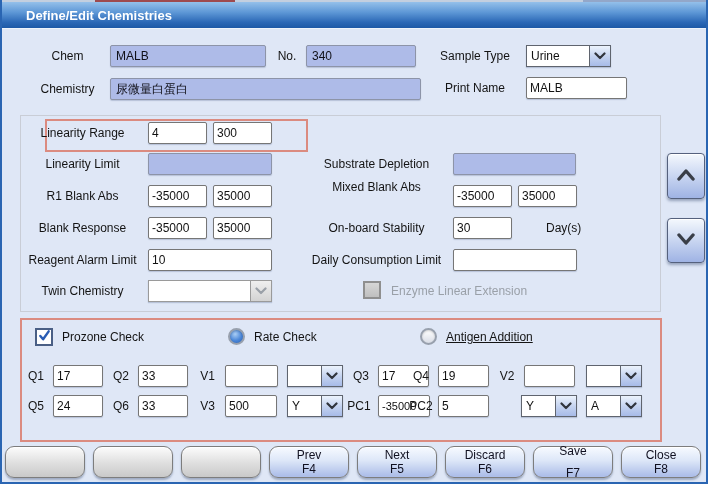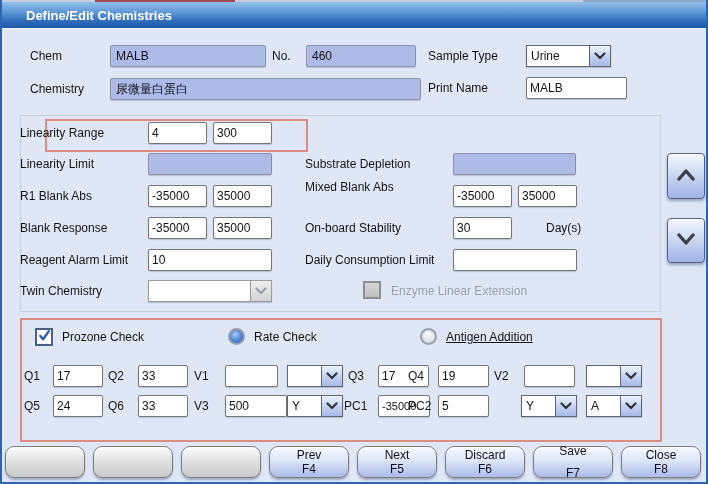--- a/index.html
+++ b/index.html
@@ -5,21 +5,21 @@
   html,body{margin:0;padding:0;background:#fff;font-family:"Liberation Sans",sans-serif;}
   #win{position:relative;width:708px;height:484px;background:#dfe7f6;overflow:hidden;}
   #win::after{content:"";position:absolute;inset:0;border:2px solid #2a65b2;border-top:none;pointer-events:none;}
   .topstrip{position:absolute;left:0;top:0;width:708px;height:2px;background:#c3cfdf;}
   .topstrip .seg-red{position:absolute;left:95px;top:0;width:140px;height:2px;background:#9e4a4e;}
   .topstrip .seg-dk{position:absolute;left:583px;top:0;width:125px;height:2px;background:#93a7c9;}
   .titlebar{position:absolute;left:0;top:2px;width:708px;height:27px;box-sizing:border-box;
     background:linear-gradient(180deg,#94c0ea 0%,#5d97d6 40%,#2b68b6 78%,#1d59a6 100%);
     color:#fff;font-size:13px;font-weight:bold;line-height:27px;padding-left:26px;
     border-bottom:1px solid #eef3fa;}
-  .lbl{position:absolute;font-size:12px;color:#141414;line-height:22px;text-align:left;white-space:nowrap;}
+  .lbl{position:absolute;font-size:12px;color:#141414;line-height:22px;text-align:center;white-space:nowrap;}
   .lbl.left{text-align:left;}
   .lbl.gray{color:#9aa0a8;}
   .inp{position:absolute;height:22px;box-sizing:border-box;border:1px solid #767676;border-radius:2px;
     background:#fff;font:12px "Liberation Sans",sans-serif;padding:0 3px;color:#111;
     box-shadow:0 1px 1px rgba(110,125,160,.35);}
   .ro{position:absolute;height:22px;box-sizing:border-box;border:1px solid #8d94a8;border-radius:2px;
     background:#aebbe8;font-size:12px;line-height:20px;padding:0 5px;color:#101018;
     box-shadow:0 1px 1px rgba(110,125,160,.35);white-space:nowrap;overflow:hidden;}
   .group{position:absolute;border:1px solid #c9cdd6;}
   .group.red{border:2px solid #db8b80;}
@@ -61,21 +61,21 @@
     <div class="seg-dk"></div>
   </div>
 
   <div class="titlebar">
     <span>Define/Edit Chemistries</span>
   </div>
 
   <div class="lbl" style="left:30px;top:45px;width:75px;">Chem</div>
   <div class="ro" style="left:110px;top:45px;width:156px;">MALB</div>
   <div class="lbl" style="left:272px;top:45px;width:30px;">No.</div>
-  <div class="ro" style="left:306px;top:45px;width:110px;">460</div>
+  <div class="ro" style="left:306px;top:45px;width:110px;">340</div>
   <div class="lbl" style="left:428px;top:45px;width:94px;">Sample Type</div>
   <div class="combo" style="left:526px;top:45px;width:85px;">
     <span class="combo-txt">Urine</span>
     <span class="combo-btn">
         <svg width="12" height="8" viewBox="0 0 12 8">
           <path d="M1.5 1.5 L6 6 L10.5 1.5" fill="none" stroke="currentColor" stroke-width="2.2" stroke-linecap="round" stroke-linejoin="round"></path>
         </svg>
       </span>
   </div>
   <div class="lbl" style="left:30px;top:78px;width:75px;">Chemistry</div>
@@ -166,21 +166,21 @@
           <path d="M1.5 1.5 L6 6 L10.5 1.5" fill="none" stroke="currentColor" stroke-width="2.2" stroke-linecap="round" stroke-linejoin="round"></path>
         </svg>
       </span>
   </div>
 
   <div class="lbl" style="left:24px;top:395px;width:24px;">Q5</div>
   <input class="inp" style="left: 53px; top: 395px; width: 50px;" value="24">
   <div class="lbl" style="left:108px;top:395px;width:26px;">Q6</div>
   <input class="inp" style="left: 138px; top: 395px; width: 50px;" value="33">
   <div class="lbl" style="left:194px;top:395px;width:27px;">V3</div>
-  <input class="inp" style="left: 225px; top: 395px; width: 62px;" value="500">
+  <input class="inp" style="left: 225px; top: 395px; width: 52px;" value="500">
   <div class="combo" style="left:287px;top:395px;width:56px;">
     <span class="combo-txt">Y</span>
     <span class="combo-btn">
         <svg width="12" height="8" viewBox="0 0 12 8">
           <path d="M1.5 1.5 L6 6 L10.5 1.5" fill="none" stroke="currentColor" stroke-width="2.2" stroke-linecap="round" stroke-linejoin="round"></path>
         </svg>
       </span>
   </div>
   <div class="lbl" style="left:344px;top:395px;width:30px;">PC1</div>
   <input class="inp" style="left: 378px; top: 395px; width: 52px; font-size: 11px;" value="-35000">

